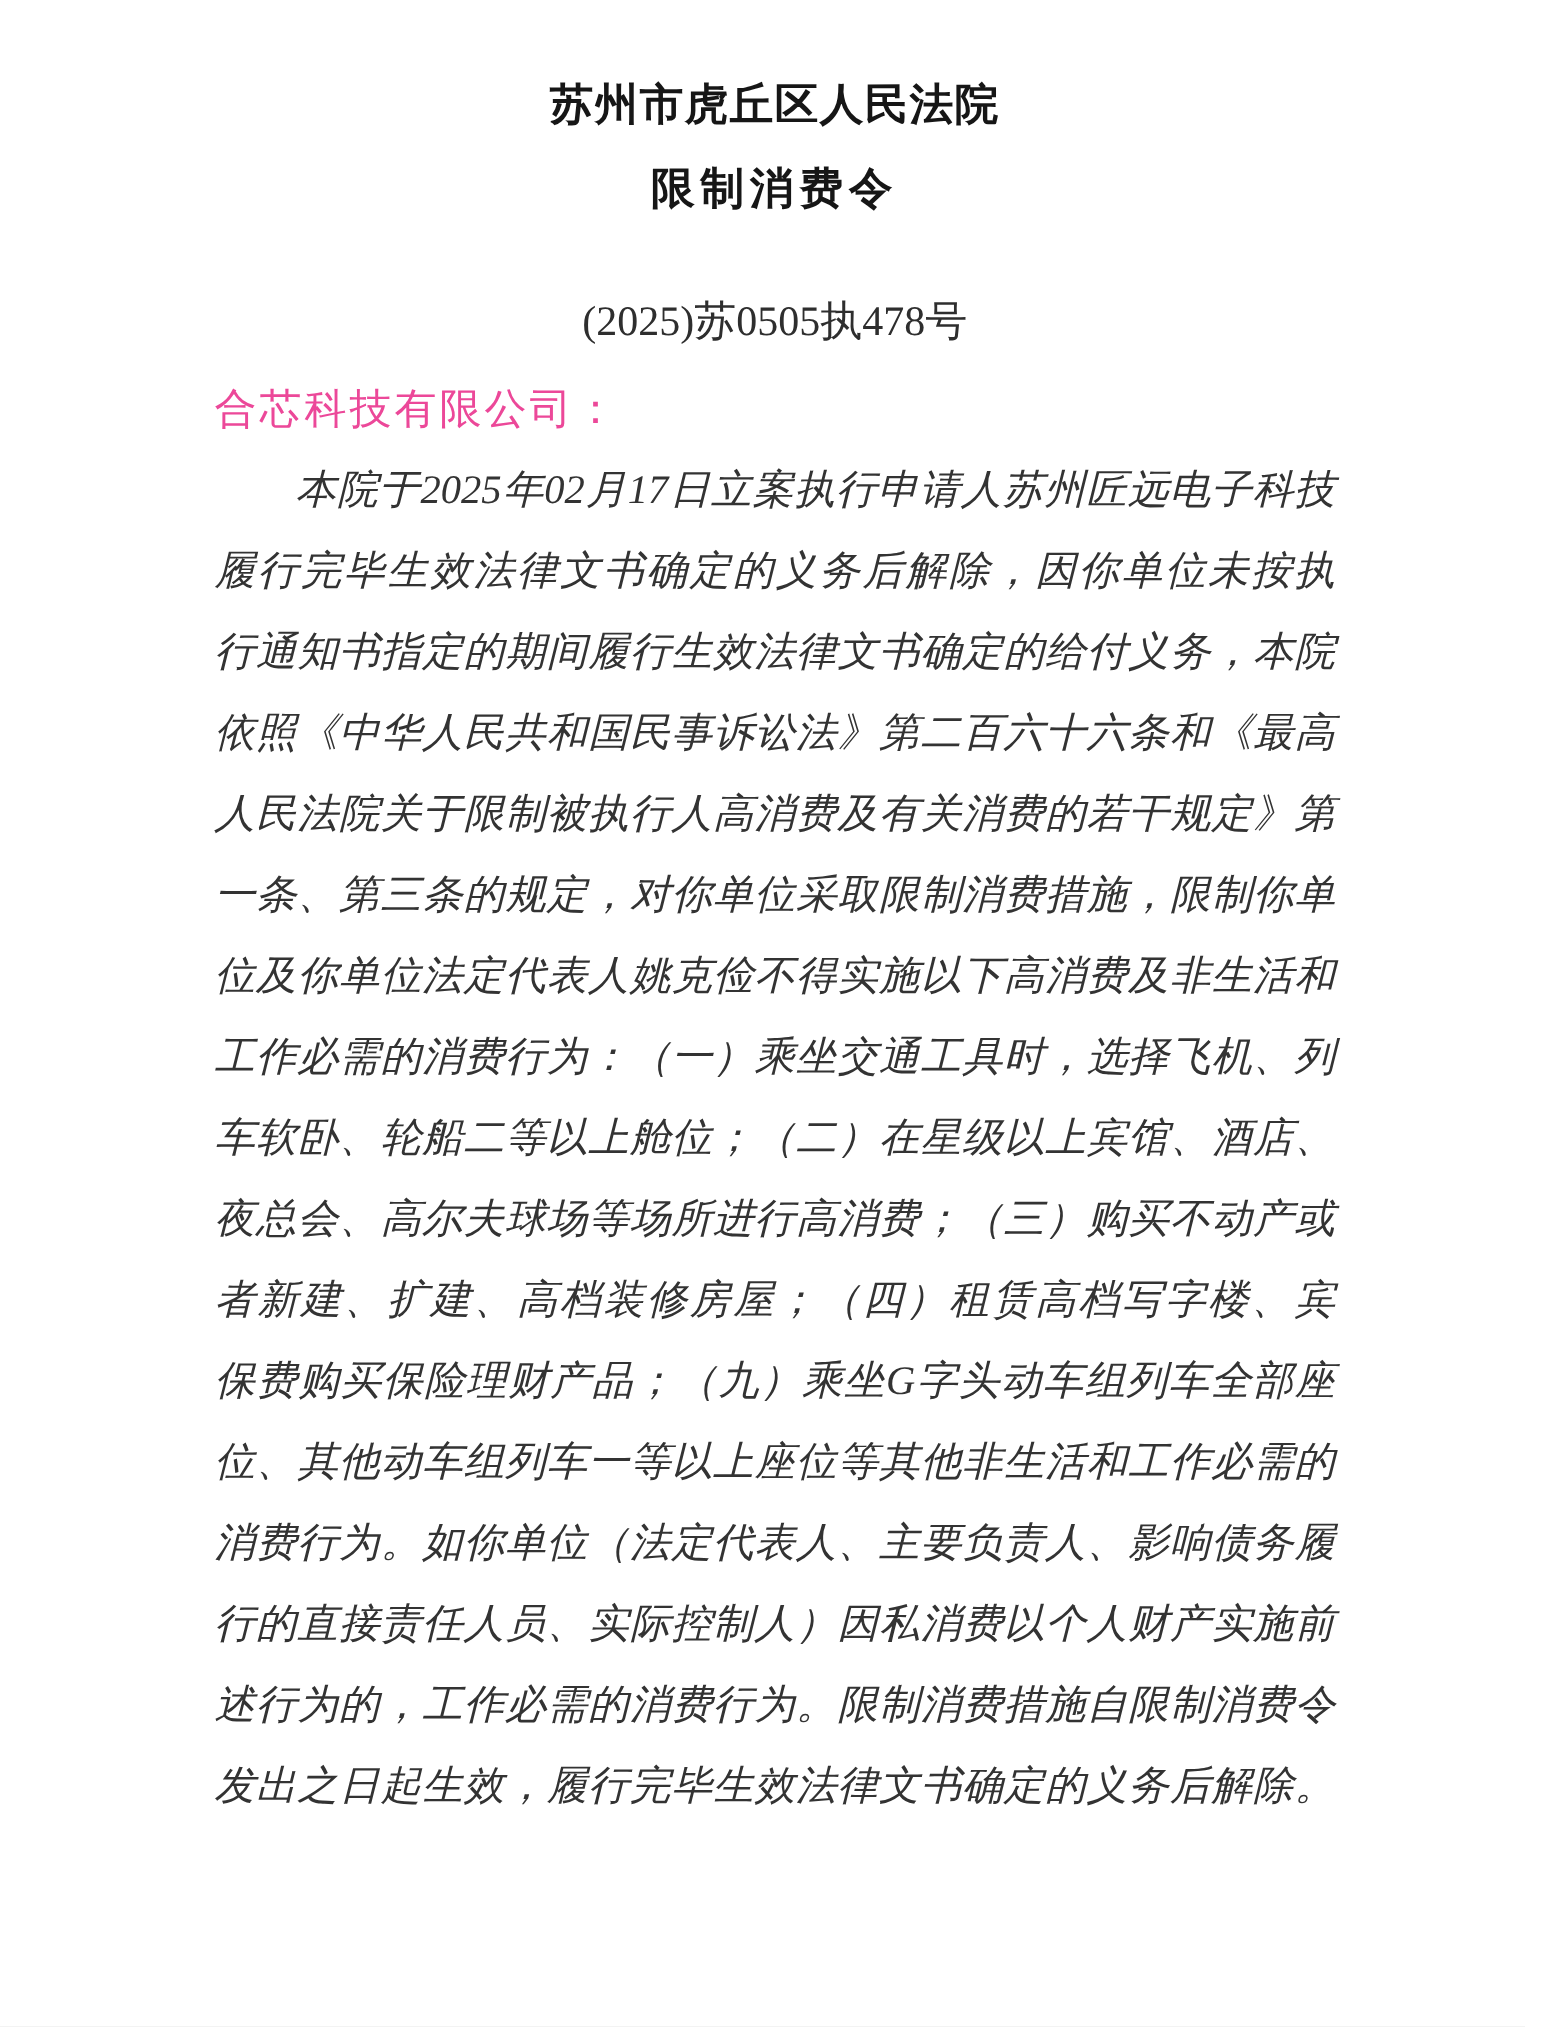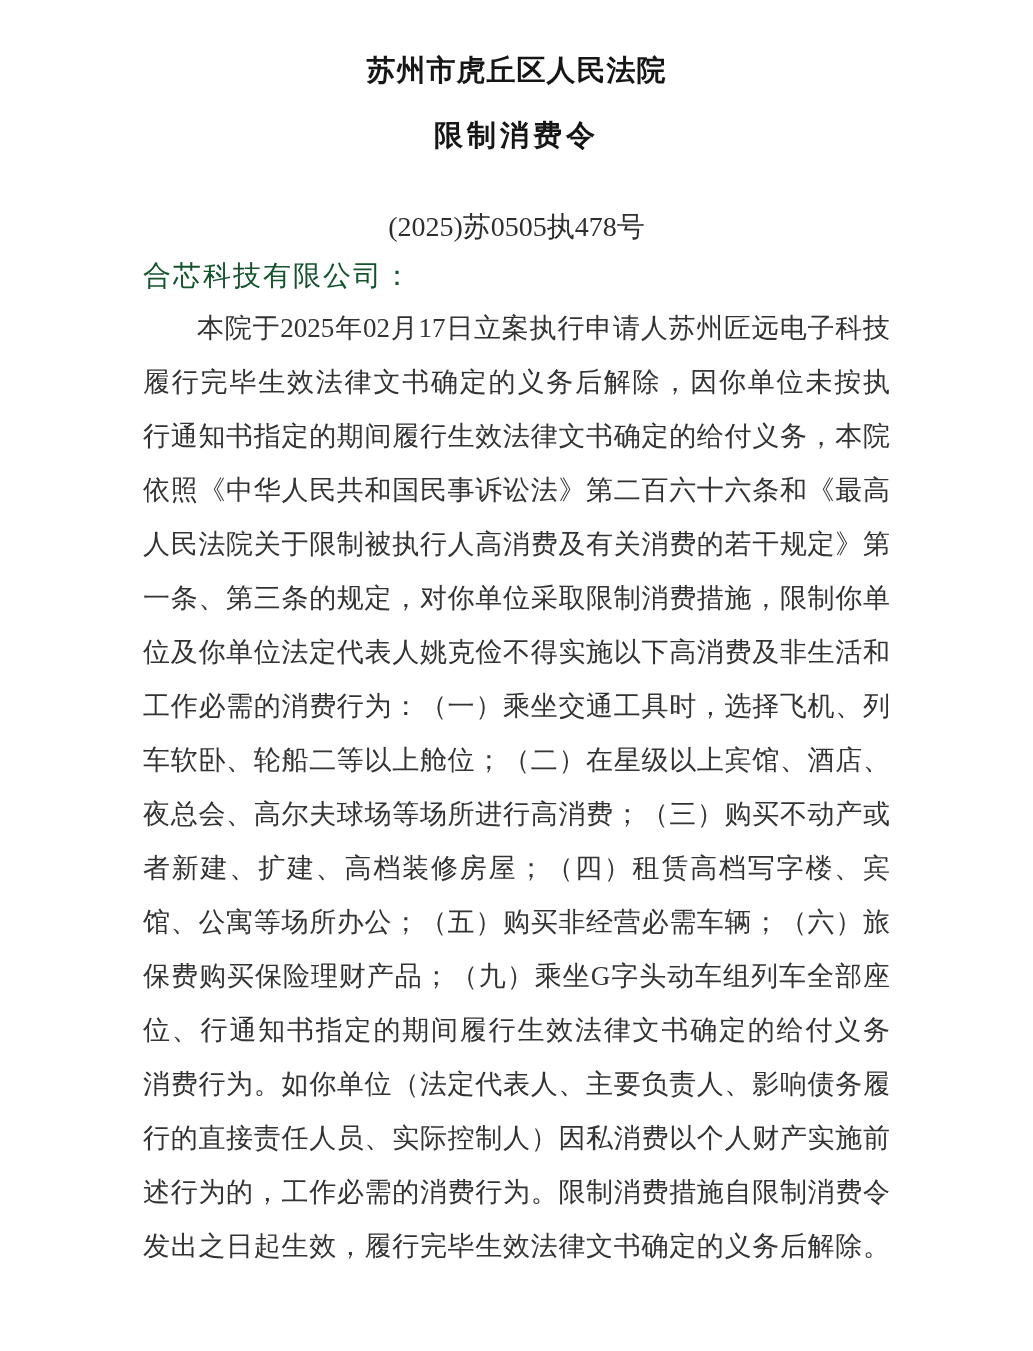--- a/index.html
+++ b/index.html
@@ -25,42 +25,42 @@
     font-weight: bold;
     line-height: 36px;
     letter-spacing: 1px;
     color: #161616;
   }
   .doc-title {
     text-align: center;
     font-size: 29px;
     font-weight: bold;
     line-height: 36px;
-    margin-top: 32px;
+    margin-top: 20px;
     letter-spacing: 4px;
     color: #161616;
-    font-family: Liberation Mono, monospace;
   }
   .case-number {
     text-align: center;
     font-size: 28px;
     line-height: 34px;
     margin-top: 54px;
     color: #2e2e2e;
   }
   .addressee {
     text-align: left;
     font-size: 28px;
     line-height: 35px;
-    margin-top: 14px;
+    margin-top: 24px;
     letter-spacing: 2px;
-    color: #14532d;
+    color: #ec4899;
   }
   .doc-body {
     margin-top: 8px;
+    font-style: italic;
   }
   .body-line {
     font-size: 27px;
     line-height: 54px;
     color: #333333;
     text-align: justify;
     text-align-last: justify;
     -moz-text-align-last: justify;
   }
   .body-line.indent {
@@ -85,22 +85,21 @@
     <div class="body-line">履行完毕生效法律文书确定的义务后解除，因你单位未按执</div>
     <div class="body-line">行通知书指定的期间履行生效法律文书确定的给付义务，本院</div>
     <div class="body-line">依照《中华人民共和国民事诉讼法》第二百六十六条和《最高</div>
     <div class="body-line">人民法院关于限制被执行人高消费及有关消费的若干规定》第</div>
     <div class="body-line">一条、第三条的规定，对你单位采取限制消费措施，限制你单</div>
     <div class="body-line">位及你单位法定代表人姚克俭不得实施以下高消费及非生活和</div>
     <div class="body-line">工作必需的消费行为：（一）乘坐交通工具时，选择飞机、列</div>
     <div class="body-line">车软卧、轮船二等以上舱位；（二）在星级以上宾馆、酒店、</div>
     <div class="body-line">夜总会、高尔夫球场等场所进行高消费；（三）购买不动产或</div>
     <div class="body-line">者新建、扩建、高档装修房屋；（四）租赁高档写字楼、宾</div>
-    <div class="body-line">馆、公寓等场所办公；（五）购买非经营必需车辆；（六）旅</div>
     <div class="body-line">保费购买保险理财产品；（九）乘坐G字头动车组列车全部座</div>
-    <div class="body-line">位、行通知书指定的期间履行生效法律文书确定的给付义务</div>
+    <div class="body-line">位、其他动车组列车一等以上座位等其他非生活和工作必需的</div>
     <div class="body-line">消费行为。如你单位（法定代表人、主要负责人、影响债务履</div>
     <div class="body-line">行的直接责任人员、实际控制人）因私消费以个人财产实施前</div>
     <div class="body-line">述行为的，工作必需的消费行为。限制消费措施自限制消费令</div>
     <div class="body-line">发出之日起生效，履行完毕生效法律文书确定的义务后解除。</div>
   </div>
 
 </div>
 
 </body></html>

